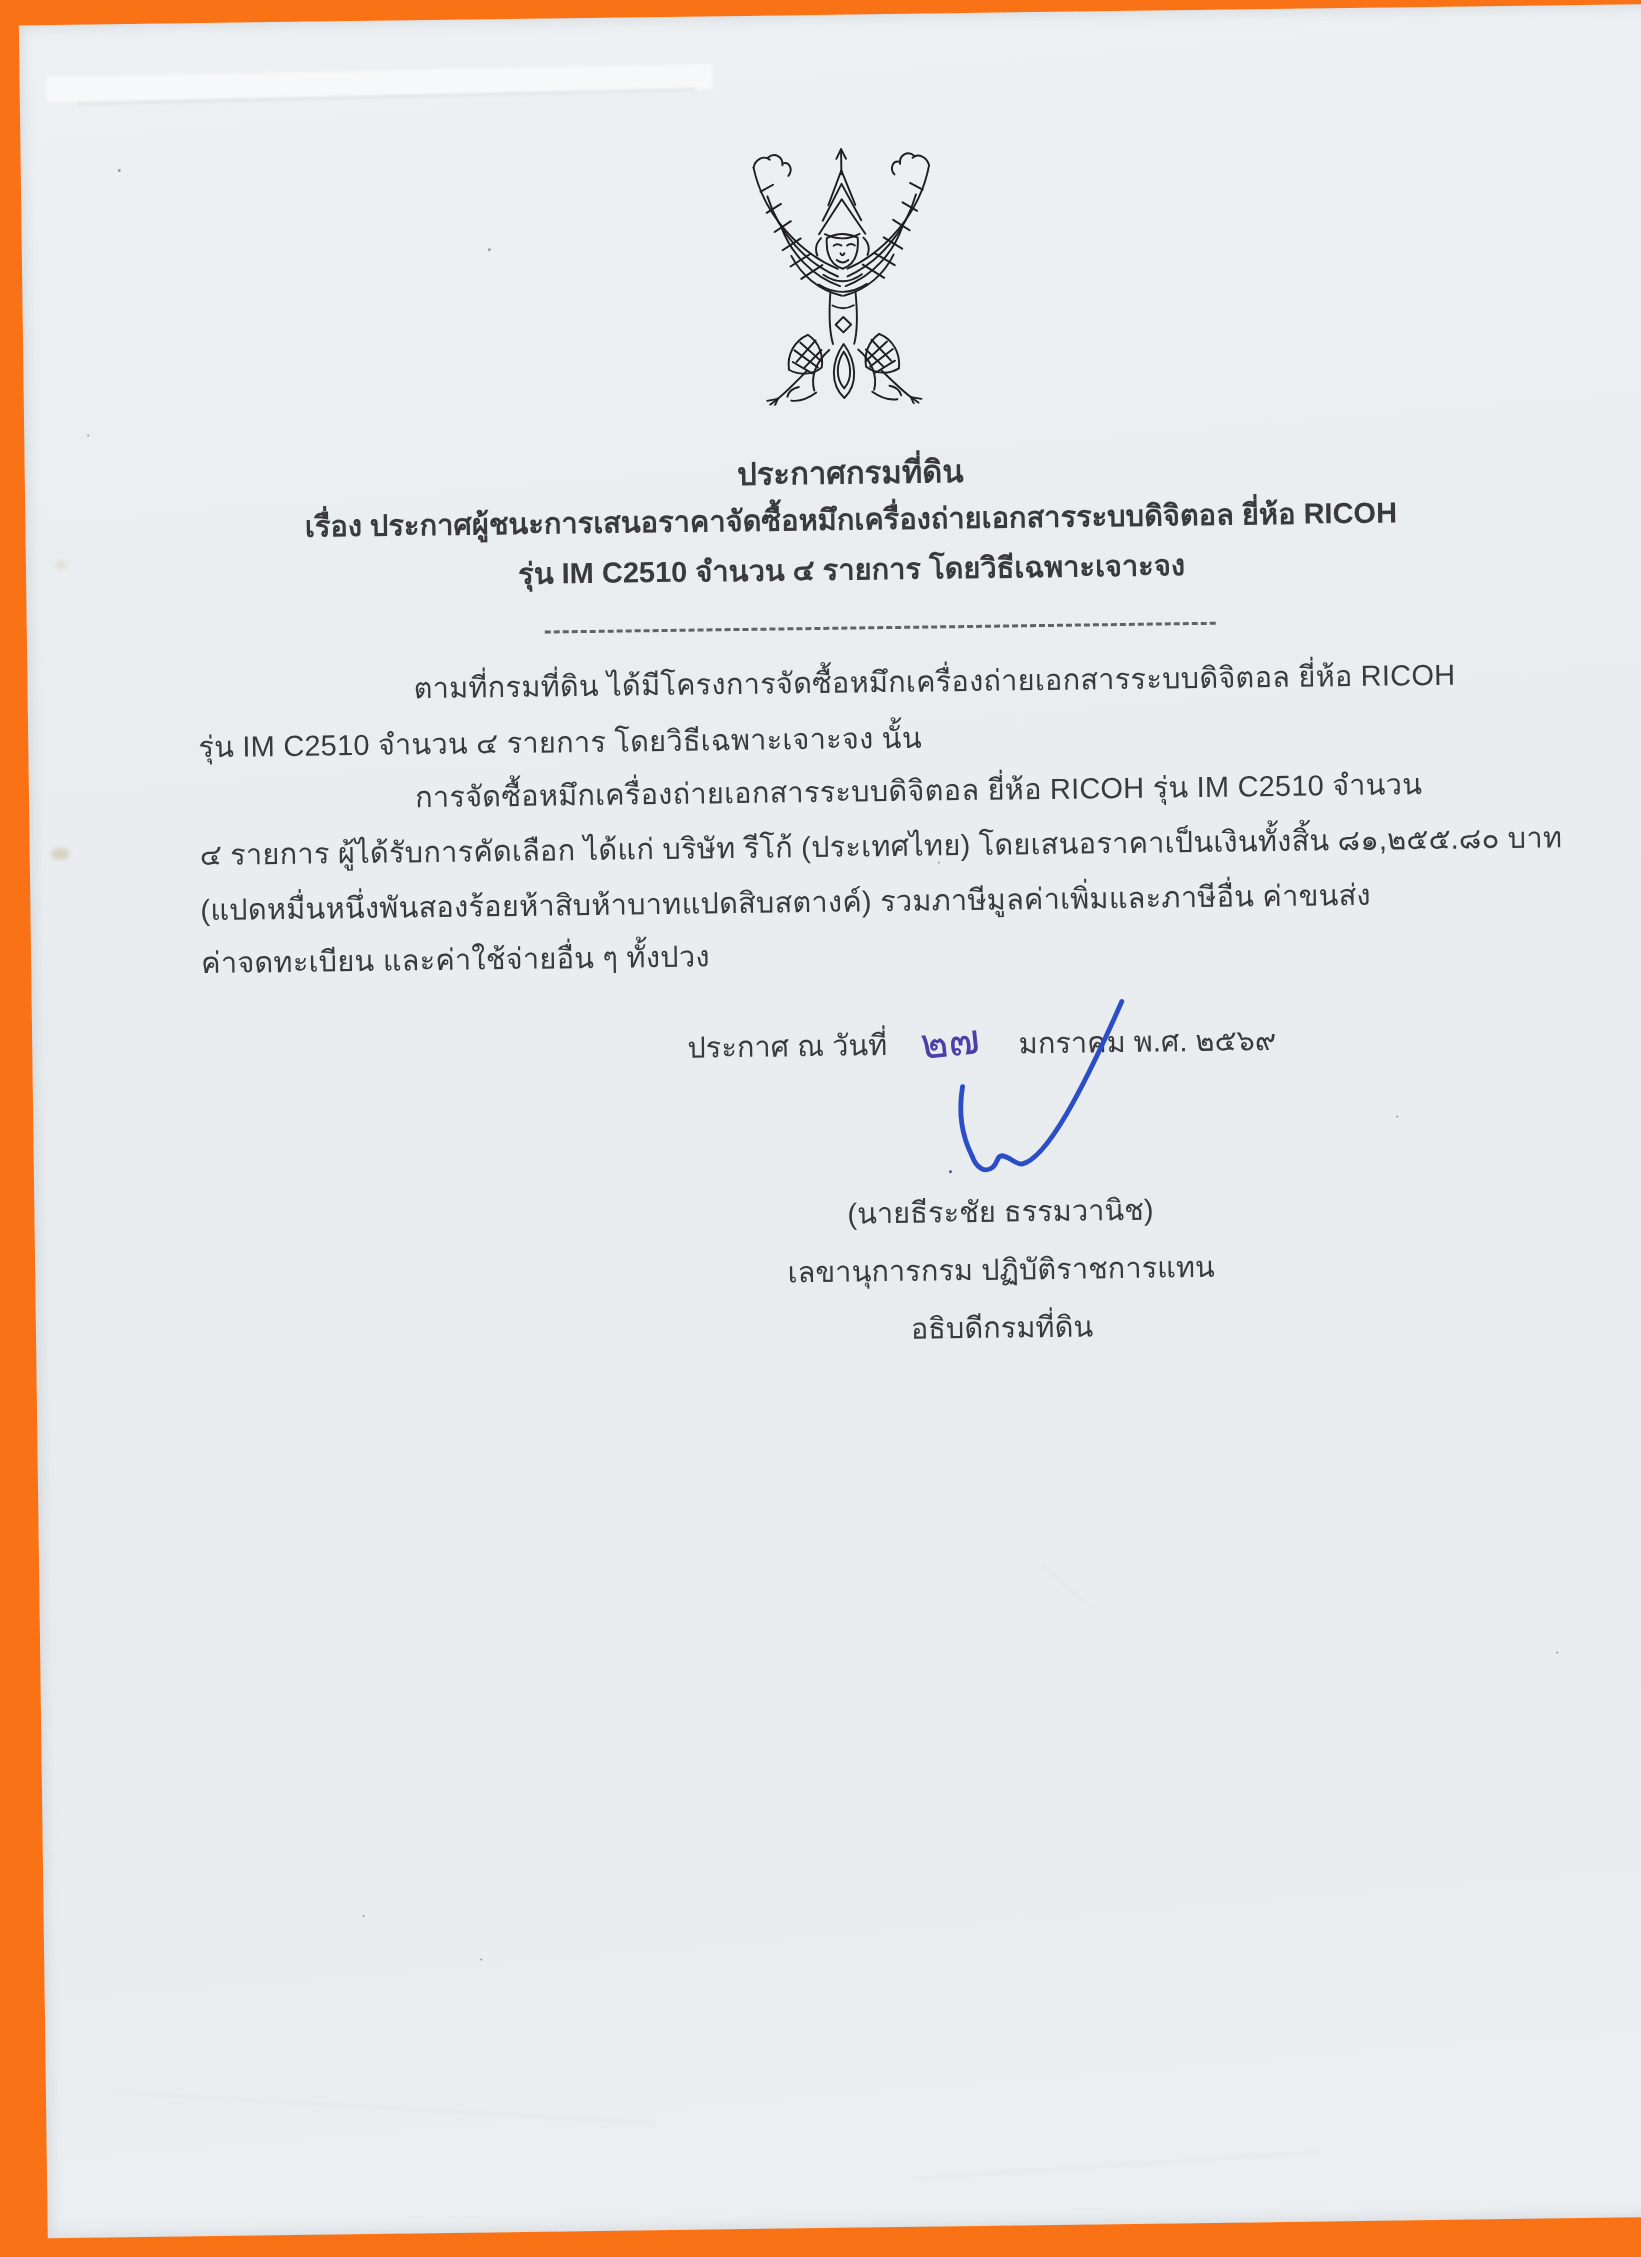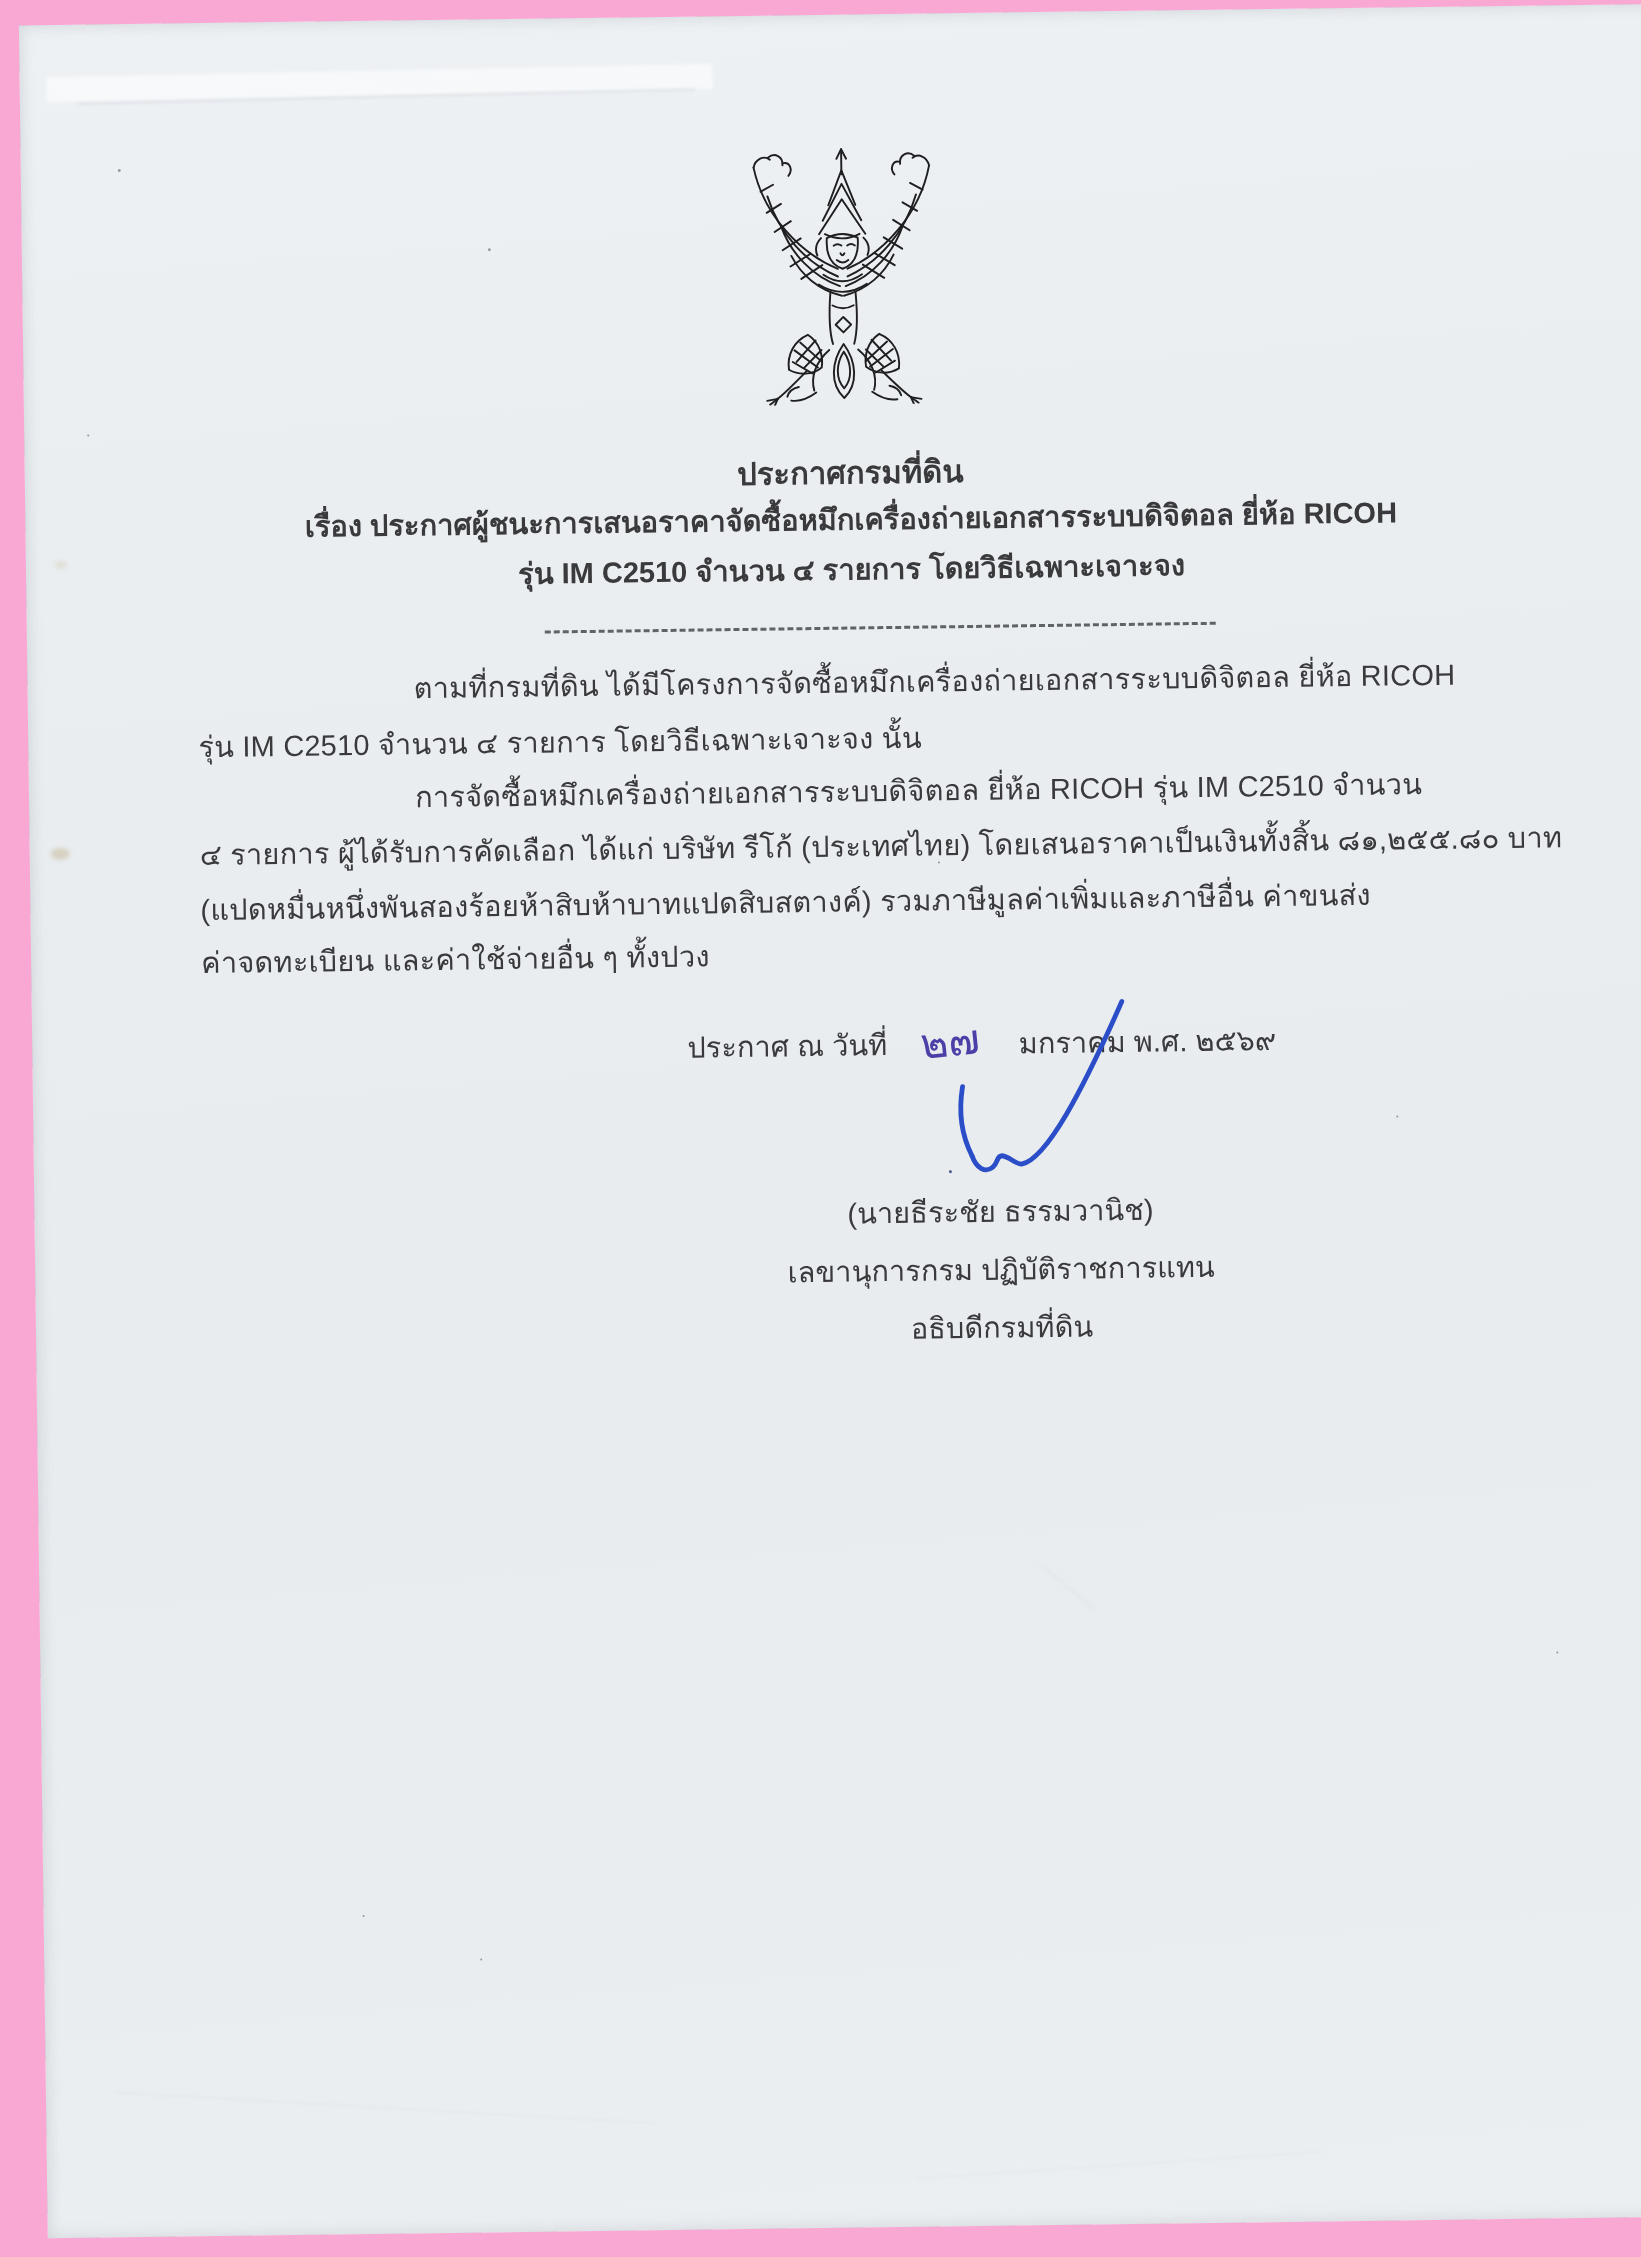--- a/index.html
+++ b/index.html
@@ -1,18 +1,18 @@
 <!DOCTYPE html>
 <html><head>
 <meta charset="utf-8">
 <style>
   html,body{margin:0;padding:0;background:#ffffff;}
   #stage{
     position:relative;width:1641px;height:2257px;overflow:hidden;
-    background:#f9a8d4;
+    background:#f97316;
     font-family:"Liberation Sans","DejaVu Sans",sans-serif;
   }
   
   .paper{
     position:absolute;left:19.3px;top:25px;width:1680px;height:2213px;
     transform:rotate(-0.75deg);transform-origin:29px 9.7px;
     background:linear-gradient(176deg,#eef1f4 0%,#eaeef1 22%,#e8ecef 55%,#eaedf0 82%,#ecefF2 100%);
     box-shadow:inset 2.9px 2.9px 13.5px rgba(125,135,145,.16), inset -1.9px -3.9px 15.4px rgba(125,135,145,.10);
   }
   .crease{position:absolute;background:rgba(150,160,170,.22);filter:blur(1.4px);}

